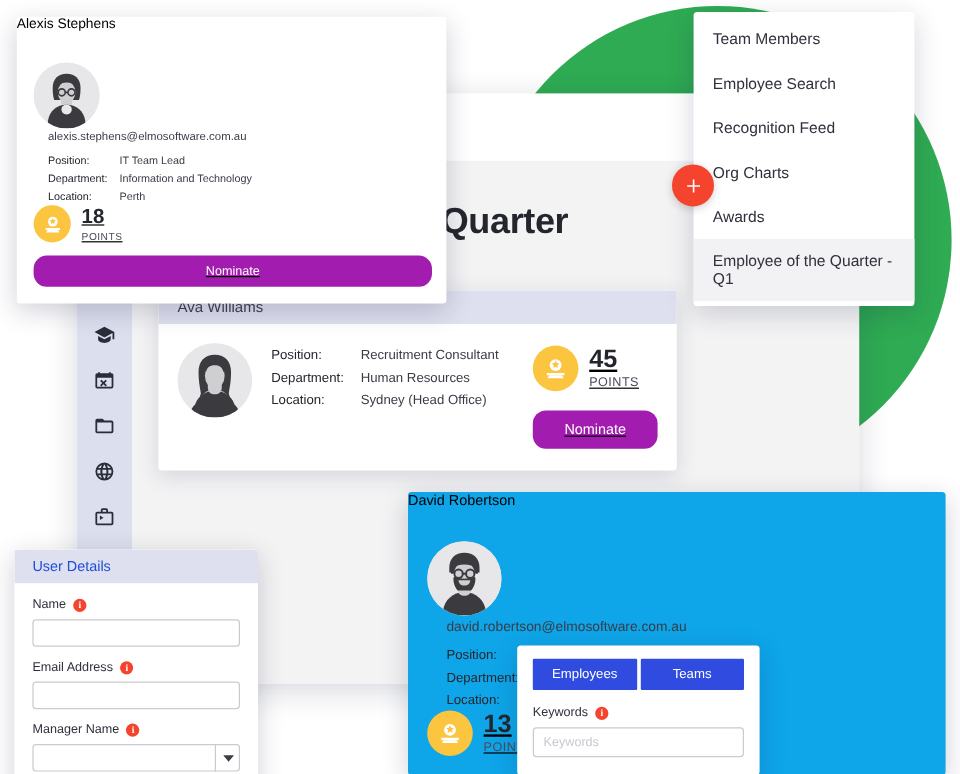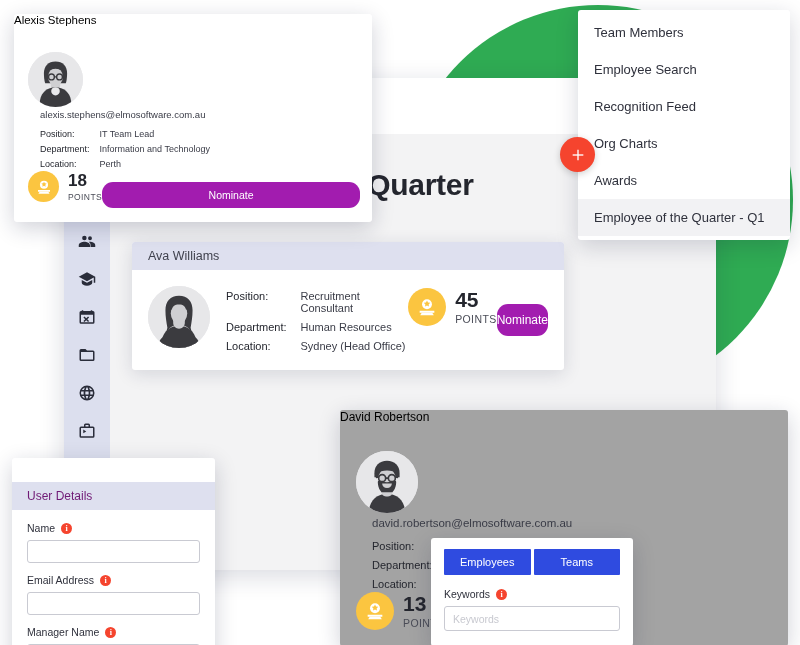--- a/index.html
+++ b/index.html
@@ -90,22 +90,22 @@
   }
   .avatar svg { display:block; width:100%; height:100%; }
 
   .emp-info { flex: 1; padding-left: 16px; padding-top: 4px; }
   .emp-email { font-size: 11.5px; color: #3a3c47; margin-bottom: 11px; }
   .emp-rows { display: grid; grid-template-columns: auto 1fr; row-gap: 7px; column-gap: 14px; }
   .emp-rows .k { font-size: 11px; color: #24262e; font-weight: 400; white-space: nowrap; }
   .emp-rows .v { font-size: 11px; color: #3a3c47; }
 
   .emp-right {
-    flex: 0 0 auto; display:flex; flex-direction: row;
-    align-items: flex-start; padding-top: 2px;
+    flex: 0 0 auto; display:flex; flex-direction: column;
+    align-items: flex-start; padding-top: 2px; text-decoration: underline;
   }
   .points-row { display: flex; align-items: center; gap: 9px; }
   .badge-circle {
     border-radius: 50%; background: #fbc540;
     display:flex; align-items:center; justify-content:center;
   }
   .badge-circle svg { display:block; }
   .points-num { font-size: 21px; font-weight: 700; color:#24262e; line-height:1; }
   .points-lbl { font-size: 10.5px; color:#4a4c57; letter-spacing:.4px; margin-top:3px; }
   .nominate {
@@ -140,33 +140,33 @@
   .card-alexis .emp-rows { row-gap: 5px; column-gap: 10px; }
   .card-alexis .points-num { font-size: 17px; }
   .card-alexis .points-lbl { font-size: 8.5px; }
   .card-alexis .nominate { font-size: 10.5px; padding: 7px 0; margin-top: 11px; }
   .card-alexis .emp-right { min-width: 86px; }
 
   
   .card-david {
     position: absolute; left: 340px; top: 410px;
     width: 448px; z-index: 5;
-    background:#a3a3a3; border-radius:3px;
+    background:#0ea5e9; border-radius:3px;
     box-shadow: 0 6px 22px rgba(20,25,60,.20);
     overflow:hidden;
   }
   .card-david .avatar { width: 62px; height: 62px; }
   .card-david .card-head { height: 27px; font-size: 12px; }
   .card-david .card-body { padding: 14px 14px 16px 16px; }
   .card-david .emp-right { min-width: 104px; }
 
   
   .menu {
     position: absolute; left: 578px; top: 10px;
-    width: 212px; background:#fff;
+    width: 184px; background:#fff;
     border-radius: 3px;
     box-shadow: 0 6px 22px rgba(20,25,60,.18);
     z-index: 6; padding: 4px 0 4px 0;
   }
   .menu-item {
     padding: 11px 16px;
     font-size: 13px; color: #2f313c;
     cursor: pointer;
   }
   .menu-item.active { background: #f2f2f4; }
@@ -186,21 +186,21 @@
   .user-form {
     position: absolute; left: 12px; top: 458px;
     width: 203px; z-index: 8;
     background:#fff; border-radius:3px;
     box-shadow: 0 6px 22px rgba(20,25,60,.20);
     overflow:hidden;
   }
   .user-form .form-head {
     background:#dee0ef; height: 28px;
     display:flex; align-items:center; padding-left: 15px;
-    font-size: 12px; color:#701a75;margin-top:24px;
+    font-size: 12px; color:#1d4ed8;
   }
   .user-form .form-body { padding: 12px 15px 18px 15px; }
   .field { margin-bottom: 11px; }
   .field:last-child { margin-bottom: 0; }
   .field-label {
     font-size: 10.5px; color:#2f313c;
     display:flex; align-items:center; gap:6px;
     margin-bottom: 6px;
   }
   .info-dot {

